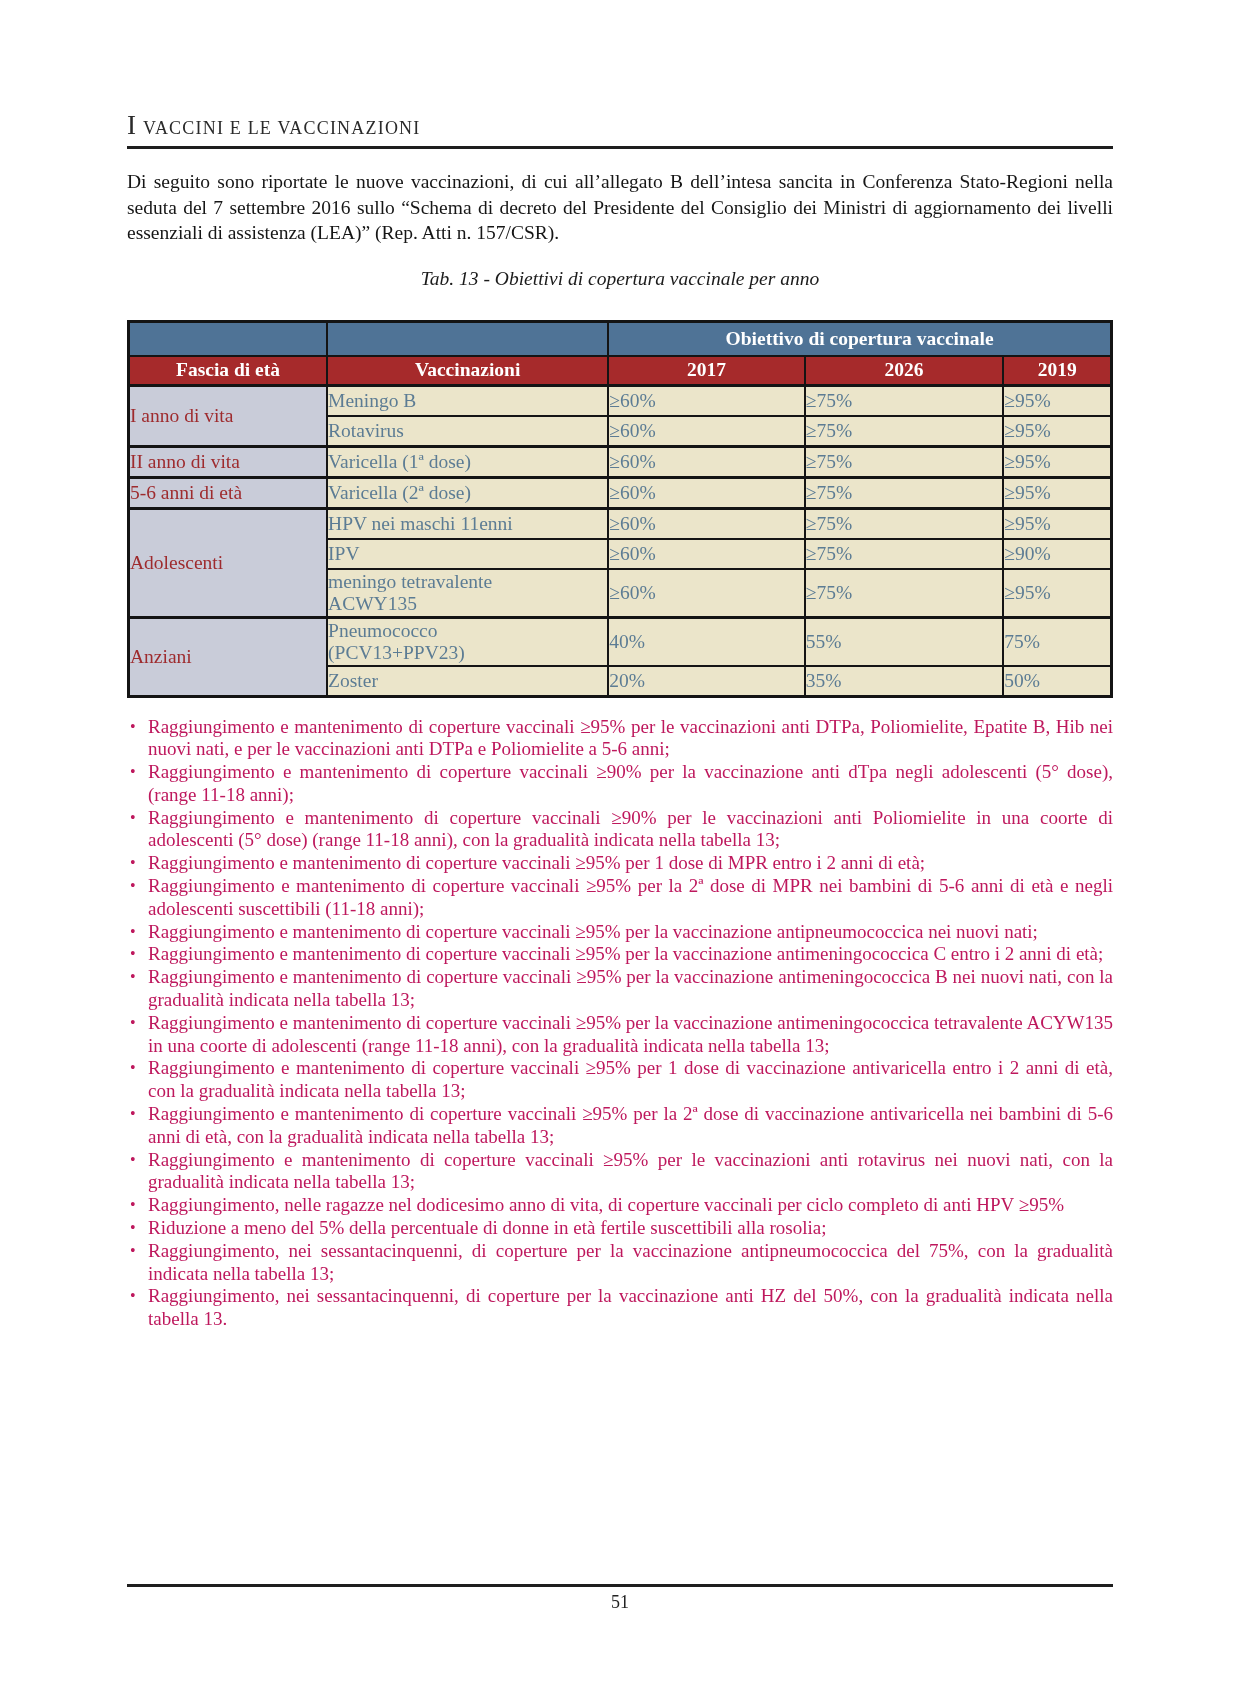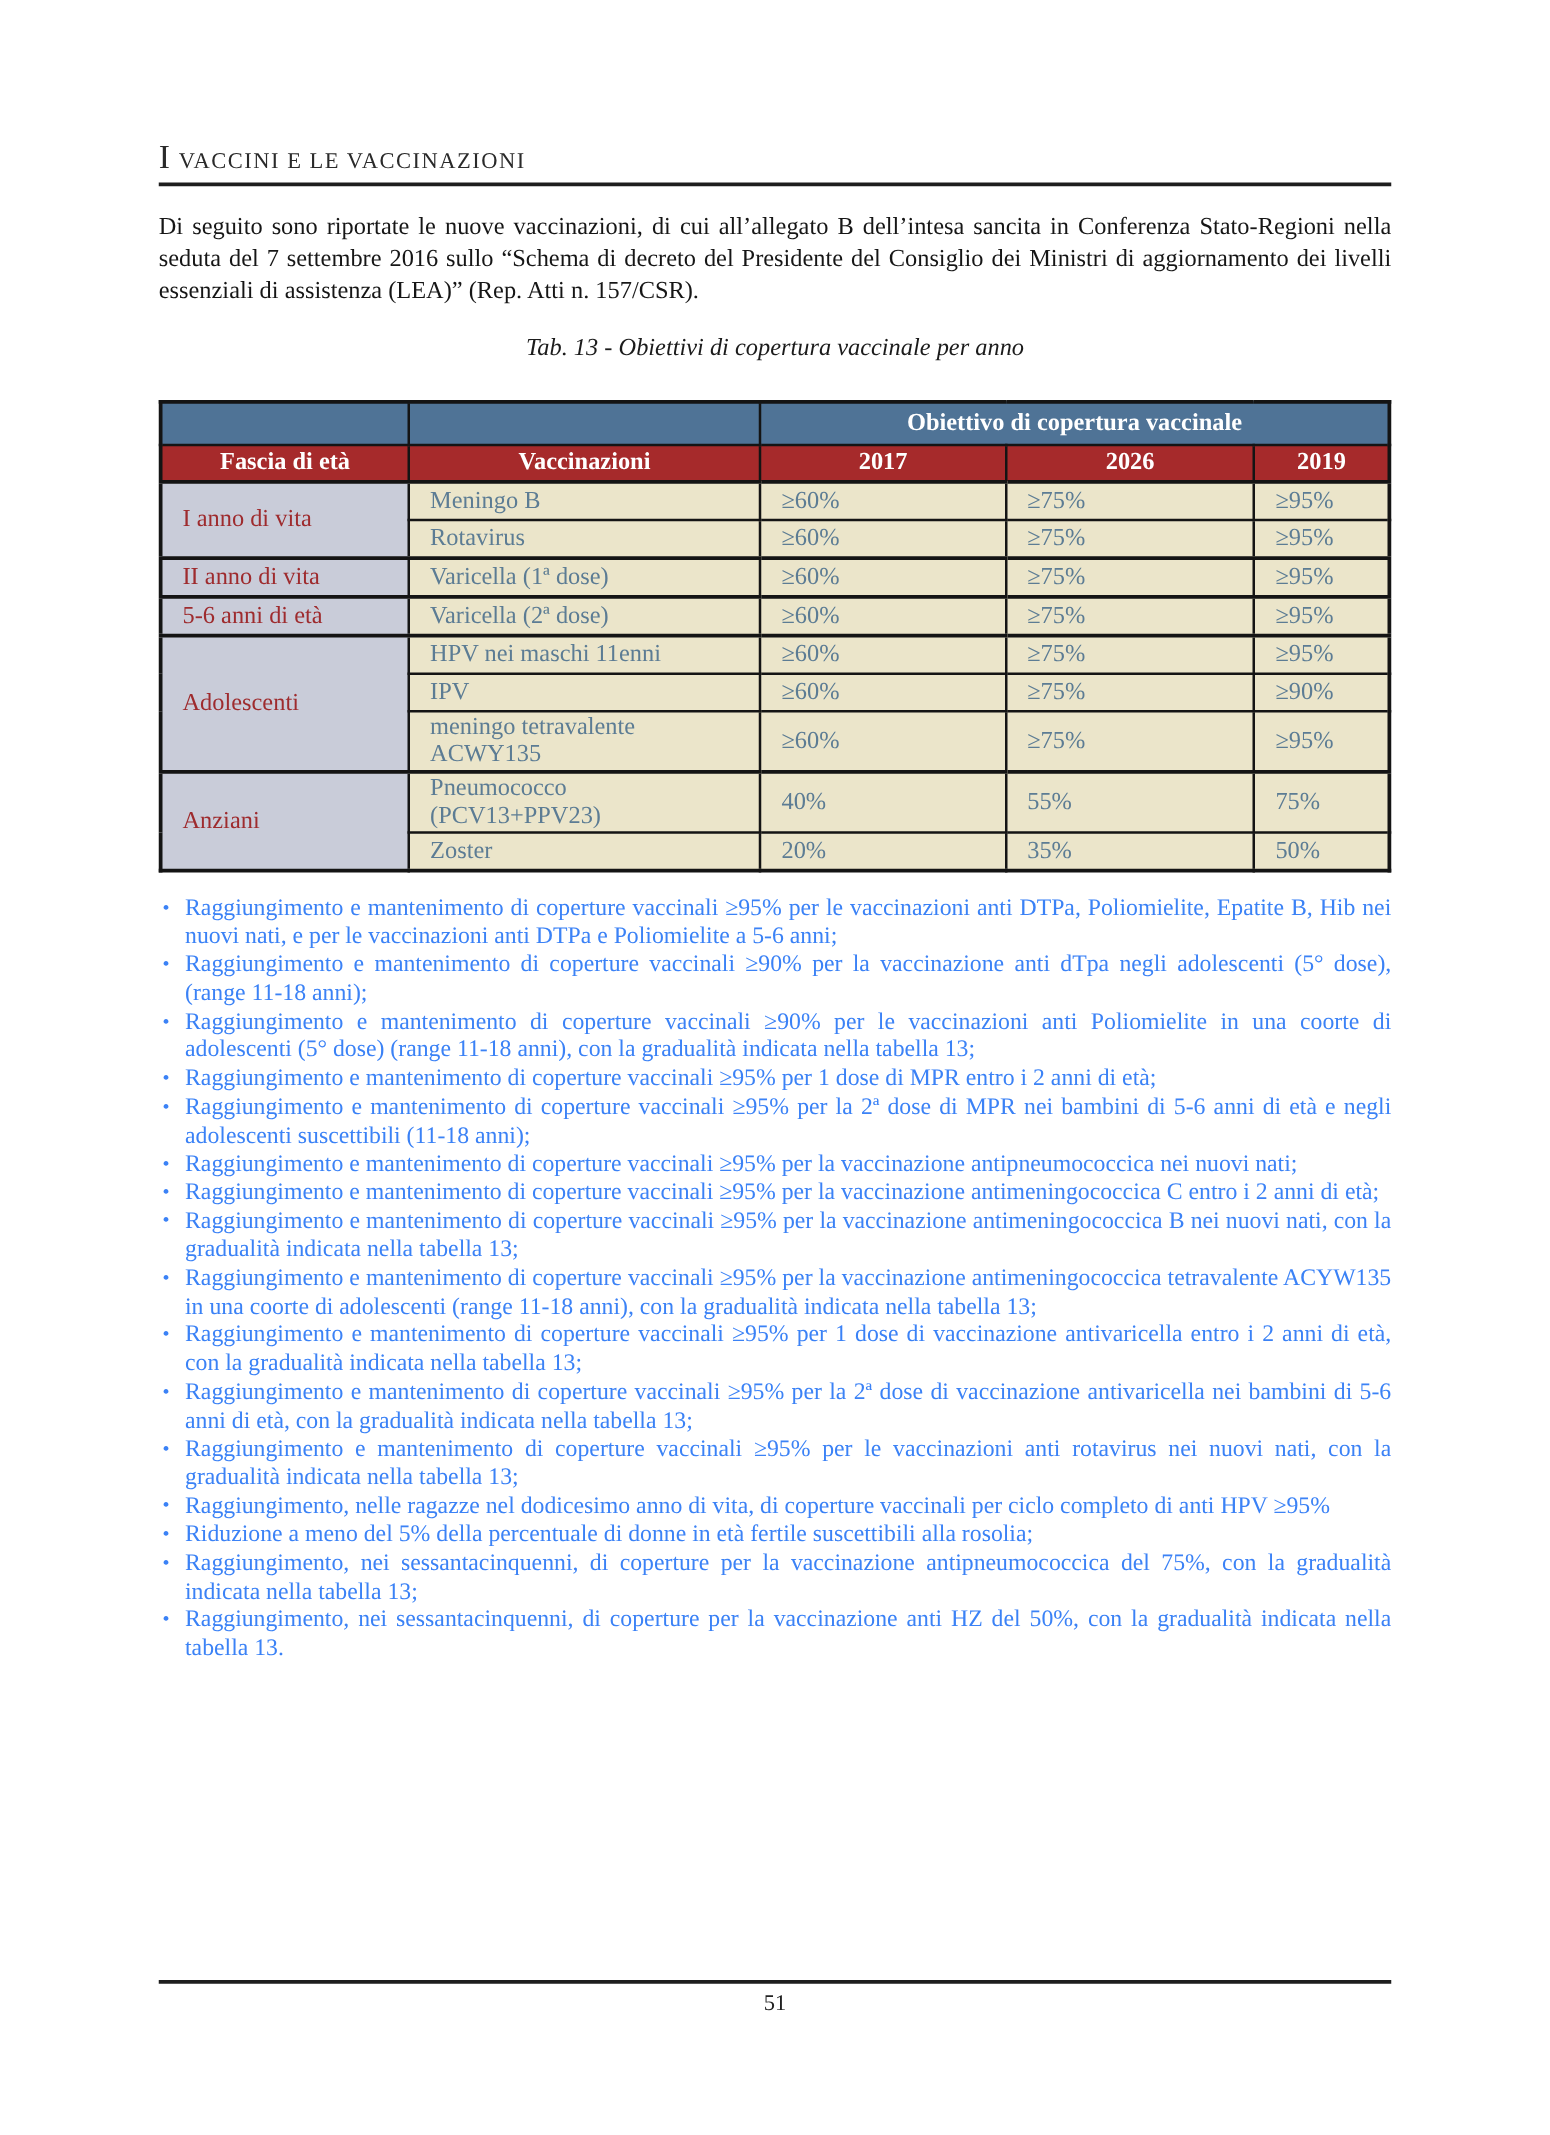--- a/index.html
+++ b/index.html
@@ -15,32 +15,32 @@
   .header-rule { margin-top:5px; border-top:3px solid #1e1e1e; }
 
   
   .intro { margin:20px 0 0 0; font-size:19.5px; line-height:25.5px; text-align:justify; }
 
   
   .caption { margin-top:22px; text-align:center; font-style:italic; font-size:19.5px; color:#1b1b1b; }
 
   
   table.coverage { margin-top:30px; width:100%; border-collapse:collapse; border:3px solid #141414; font-size:19.5px; table-layout:fixed; }
-  table.coverage th, table.coverage td { border:2px solid #141414; padding:1px 16px; vertical-align:middle; }
+  table.coverage th, table.coverage td { border:2px solid #141414; padding:1px 0; vertical-align:middle; }
   table.coverage thead th { color:#ffffff; font-weight:bold; }
   tr.span-row th { background:var(--header-blue); height:30px; }
   tr.span-row th.blank { background:var(--header-blue); }
   tr.year-row th { background:var(--header-red); height:25px; border-bottom:3px solid #141414; }
   tbody td { height:26px; }
   td.fascia { background:var(--fascia-bg); color:var(--fascia-text); }
   td.vacc, td.val { background:var(--cell-bg); color:var(--cell-text); white-space:pre-line; }
   tr.group-start td { border-top:3px solid #141414; }
 
   
-  ul.objectives { margin:18px 0 0 0; padding:0; list-style:none; font-size:19px; line-height:22.8px; text-align:justify; color:#3b82f6; }
+  ul.objectives { margin:18px 0 0 0; padding:0; list-style:none; font-size:19px; line-height:22.8px; text-align:justify; color:#be185d; }
   ul.objectives li { position:relative; padding-left:21px; }
   ul.objectives li::before { content:"\2022"; position:absolute; left:3px; top:0; font-size:16px; }
 
   
   .footer { position:absolute; left:127px; right:127px; top:1584px; }
   .footer-rule { border-top:3px solid #1e1e1e; }
   .pagenum { text-align:center; font-size:18px; margin-top:5px; color:#222; }
 </style>
 </head>
 <body>

